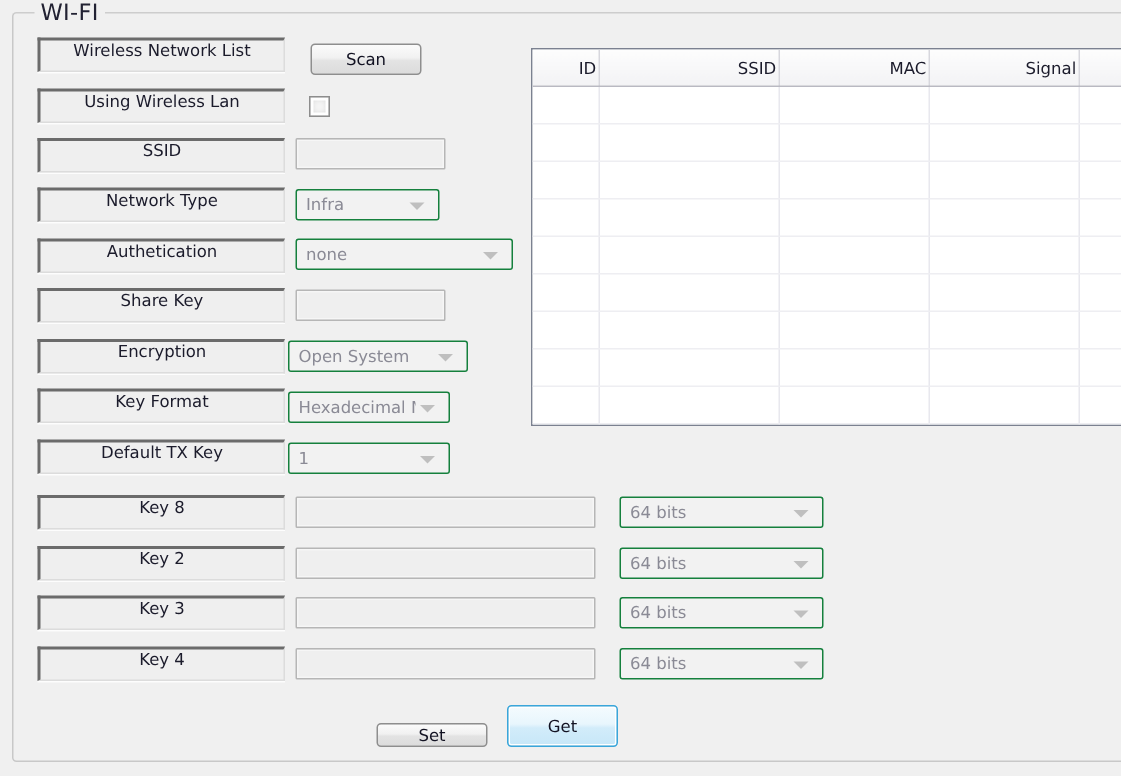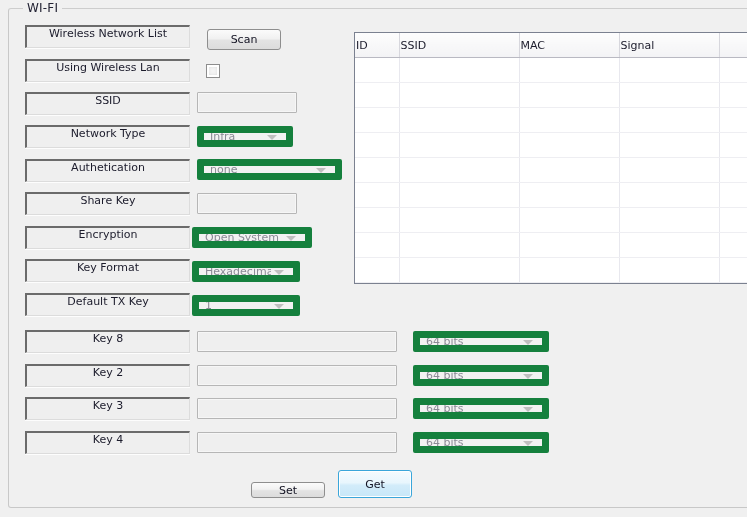--- a/index.html
+++ b/index.html
@@ -28,21 +28,21 @@
     border-radius: 3px;
     box-sizing: border-box;
     background: transparent;
   }
   #wifi-legend {
     position: absolute;
     left: 14px;
     top: -1px;
     padding: 0 4px;
     background: #f0f0f0;
-    font-size: 12px;
+    font-size: 15px;
     color: #222233;
     letter-spacing: .2px;
     line-height: 12px;
     transform: translateY(-6px);
     text-align: center;
   }
 
   
   .plate {
     position: absolute;
@@ -71,21 +71,21 @@
     background: #efefef;
     border: 1px solid #b6b6b6;
     border-radius: 1px;
     box-shadow: inset 0 0 0 1px #f6f6f6;
   }
   .combo {
     position: absolute;
     box-sizing: border-box;
     height: 21px;
     background: #f2f2f2;
-    border: 7px solid #15803d;
+    border: 1px solid #15803d;
     border-radius: 2px;
     display: flex;
     align-items: center;
     padding-left: 6px;
     font-size: 11px;
     color: #8a8a95;
     overflow: hidden;
     white-space: nowrap;
   }
   .combo .cval { flex: 1 1 auto; overflow: hidden; }
@@ -149,21 +149,21 @@
     table-layout: fixed;
   }
   #net-table th {
     height: 22px;
     font-weight: normal;
     font-size: 11px;
     color: #1b1b2b;
     background: linear-gradient(to bottom, #fdfdfd 0%, #f3f3f5 100%);
     border-right: 1px solid #d7d7dd;
     border-bottom: 1px solid #b9b9c2;
-    text-align: left;
+    text-align: right;
   }
   #net-table th:last-child { border-right: none; }
   #net-table td {
     height: 22px;
     border-right: 1px solid #e8e8ee;
     border-bottom: 1px solid #eeeef2;
     background: #ffffff;
   }
   #net-table td:last-child { border-right: none; }
 </style>

